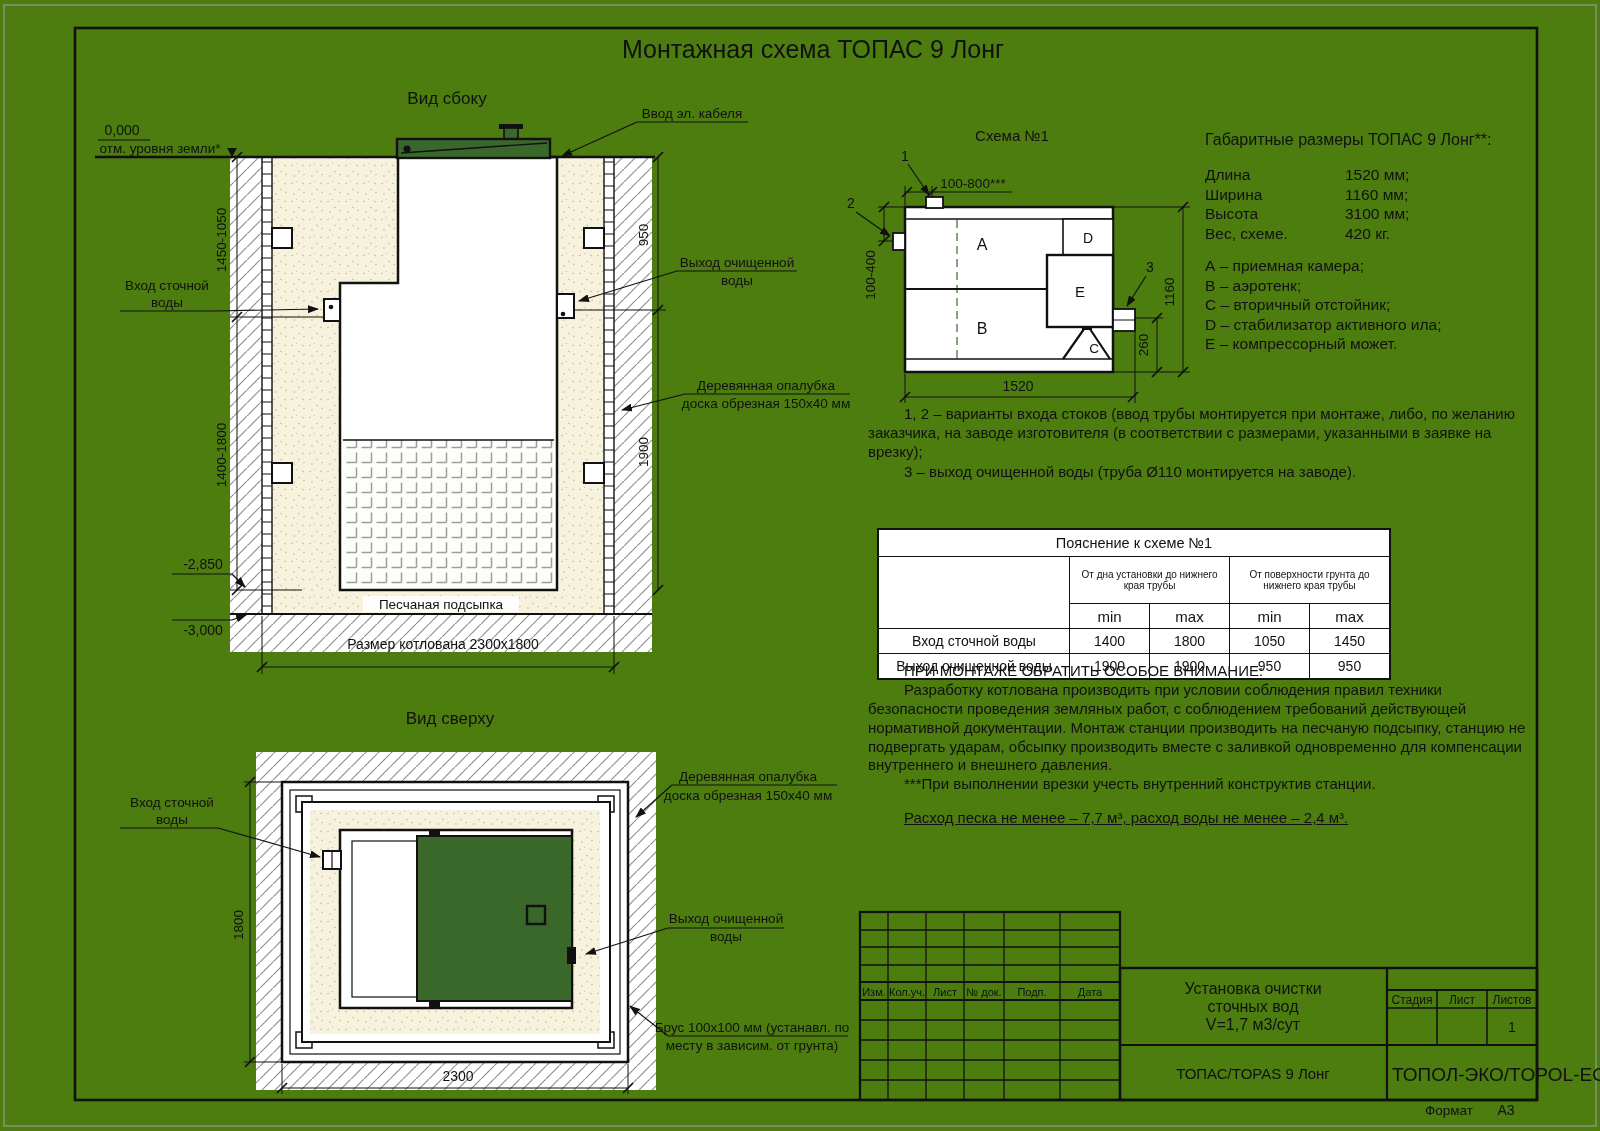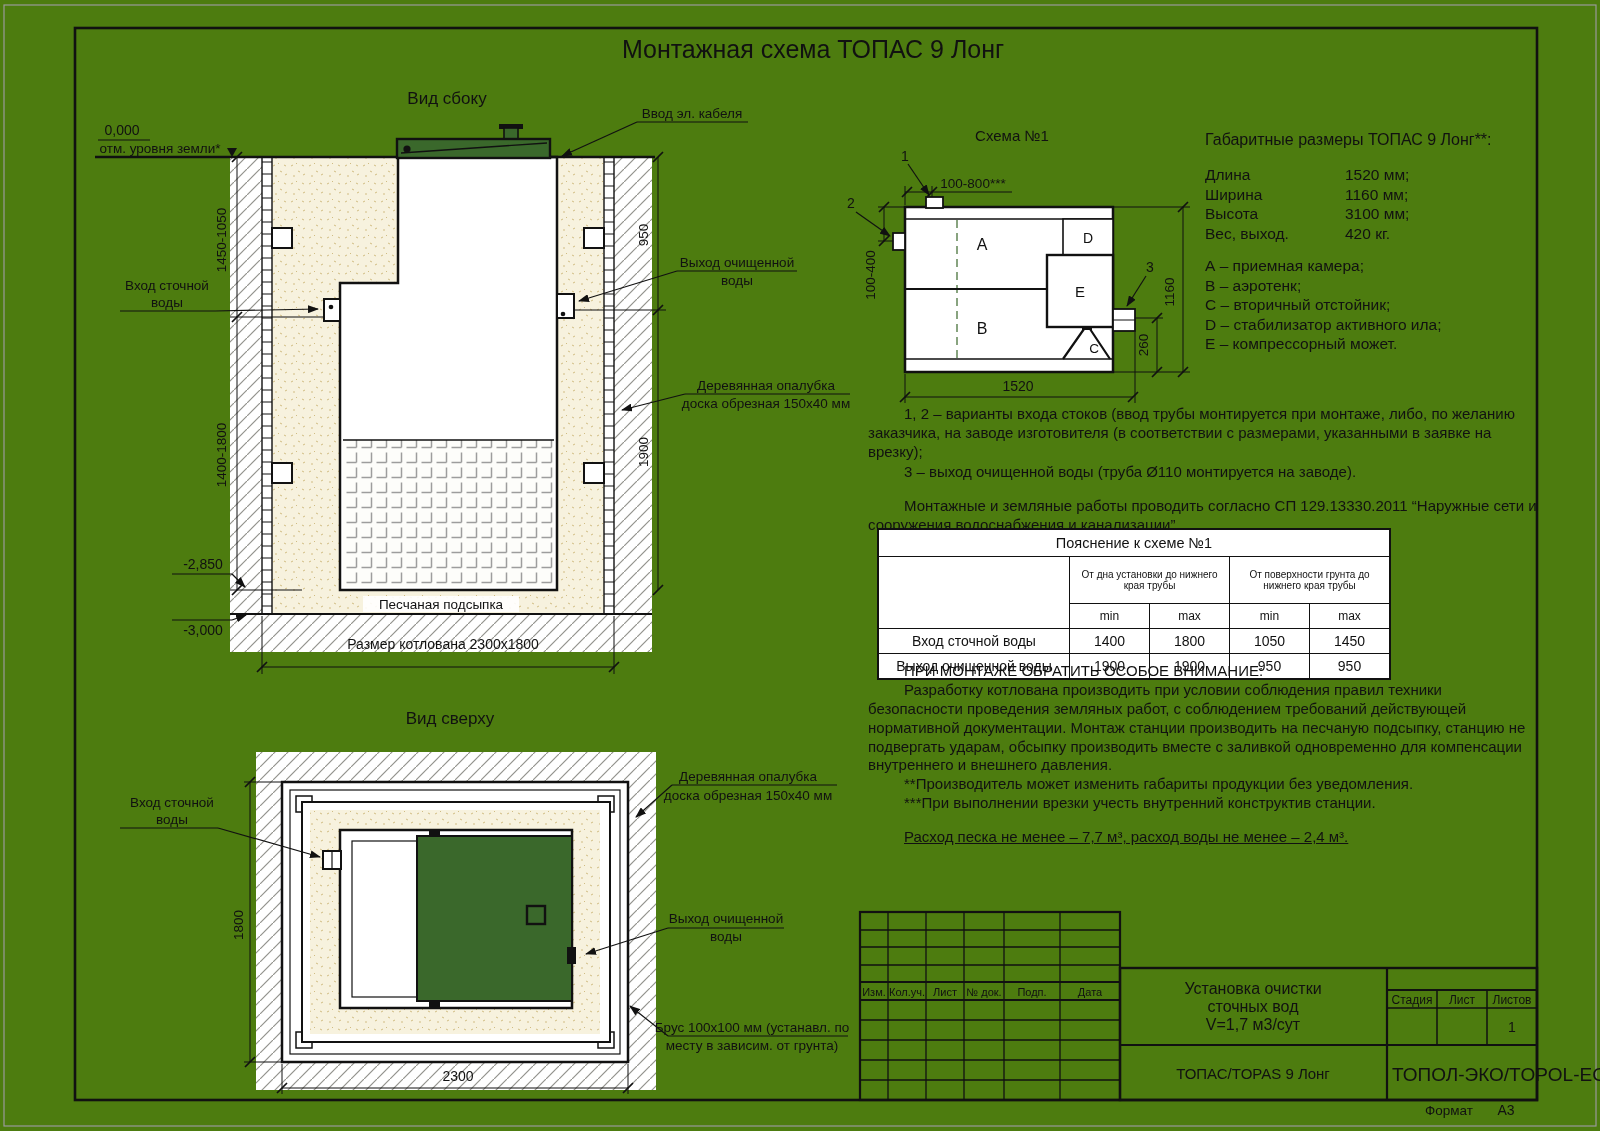--- a/index.html
+++ b/index.html
@@ -22,21 +22,21 @@
   .notes p{margin:0;text-indent:36px;}
   .notes p.sp{margin-top:15px;}
   
   .tblwrap{left:877px;top:528px;}
   table.tbl{border-collapse:collapse;background:#fff;}
   table.tbl td{border:1.4px solid #111;text-align:center;vertical-align:middle;padding:2px 4px;}
   table.tbl{border:2.2px solid #111;}
   td.tt{font-size:14.5px;height:22px;}
   td.grp{font-size:10px;line-height:1.15;height:42px;width:151px;}
   td.c1{width:182px;}
-  td.mm{font-size:12px;height:20px;width:70px;}
+  td.mm{font-size:15px;height:20px;width:70px;}
   td.dv{font-size:14px;height:20px;}
   
   .attn{left:868px;top:662px;width:672px;font-size:15px;line-height:1.26;}
   .attn p{margin:0;text-indent:36px;}
   .attn .h{font-weight:normal;}
   .attn .n1{margin-top:14px;}
   .attn .cons{margin-top:15px;}
   .attn .cons span{text-decoration:underline;}
 </style>
 </head>
@@ -307,36 +307,35 @@
     </div>
     <div class="row">
       <span class="l">Ширина</span>
       <span>1160 мм;</span>
     </div>
     <div class="row">
       <span class="l">Высота</span>
       <span>3100 мм;</span>
     </div>
     <div class="row">
-      <span class="l">Вес, выход.</span>
+      <span class="l">Вес, схеме.</span>
       <span>420 кг.</span>
     </div>
     <div class="legend">
       <div>А – приемная камера;</div>
       <div>В – аэротенк;</div>
       <div>С – вторичный отстойник;</div>
       <div>D – стабилизатор активного ила;</div>
       <div>Е – компрессорный может.</div>
     </div>
   </div>
 
   <div class="abs notes">
     <p>1, 2 – варианты входа  стоков (ввод трубы монтируется при монтаже, либо, по желанию заказчика, на заводе изготовителя (в соответствии с размерами, указанными в заявке на врезку);</p>
     <p>3 – выход очищенной воды (труба Ø110 монтируется на заводе).</p>
-    <p class="sp">Монтажные и земляные работы проводить согласно СП 129.13330.2011 “Наружные сети и сооружения водоснабжения и канализации”.</p>
   </div>
 
   <div class="abs tblwrap">
     <table class="tbl">
       <tbody>
           <tr>
             <td colspan="5" class="tt">Пояснение к схеме №1</td>
           </tr>
       <tr>
         <td rowspan="2" class="c1"></td>
@@ -363,18 +362,17 @@
         <td class="dv">950</td>
         <td class="dv">950</td>
       </tr>
     </tbody>
       </table>
   </div>
 
   <div class="abs attn">
     <p class="h">ПРИ МОНТАЖЕ ОБРАТИТЬ ОСОБОЕ ВНИМАНИЕ:</p>
     <p>Разработку котлована производить при условии соблюдения правил техники безопасности проведения земляных работ, с соблюдением требований действующей нормативной документации. Монтаж станции производить на песчаную подсыпку, станцию не подвергать ударам, обсыпку производить вместе с заливкой одновременно для компенсации внутреннего и внешнего давления.</p>
-    <p>**Производитель может изменить габариты продукции без уведомления.</p>
     <p>***При выполнении врезки учесть внутренний конструктив станции.</p>
     <p class="cons"><span>Расход песка не менее – 7,7 м³, расход воды не менее – 2,4 м³.</span></p>
   </div>
 
 </div>
 
 </body></html>

